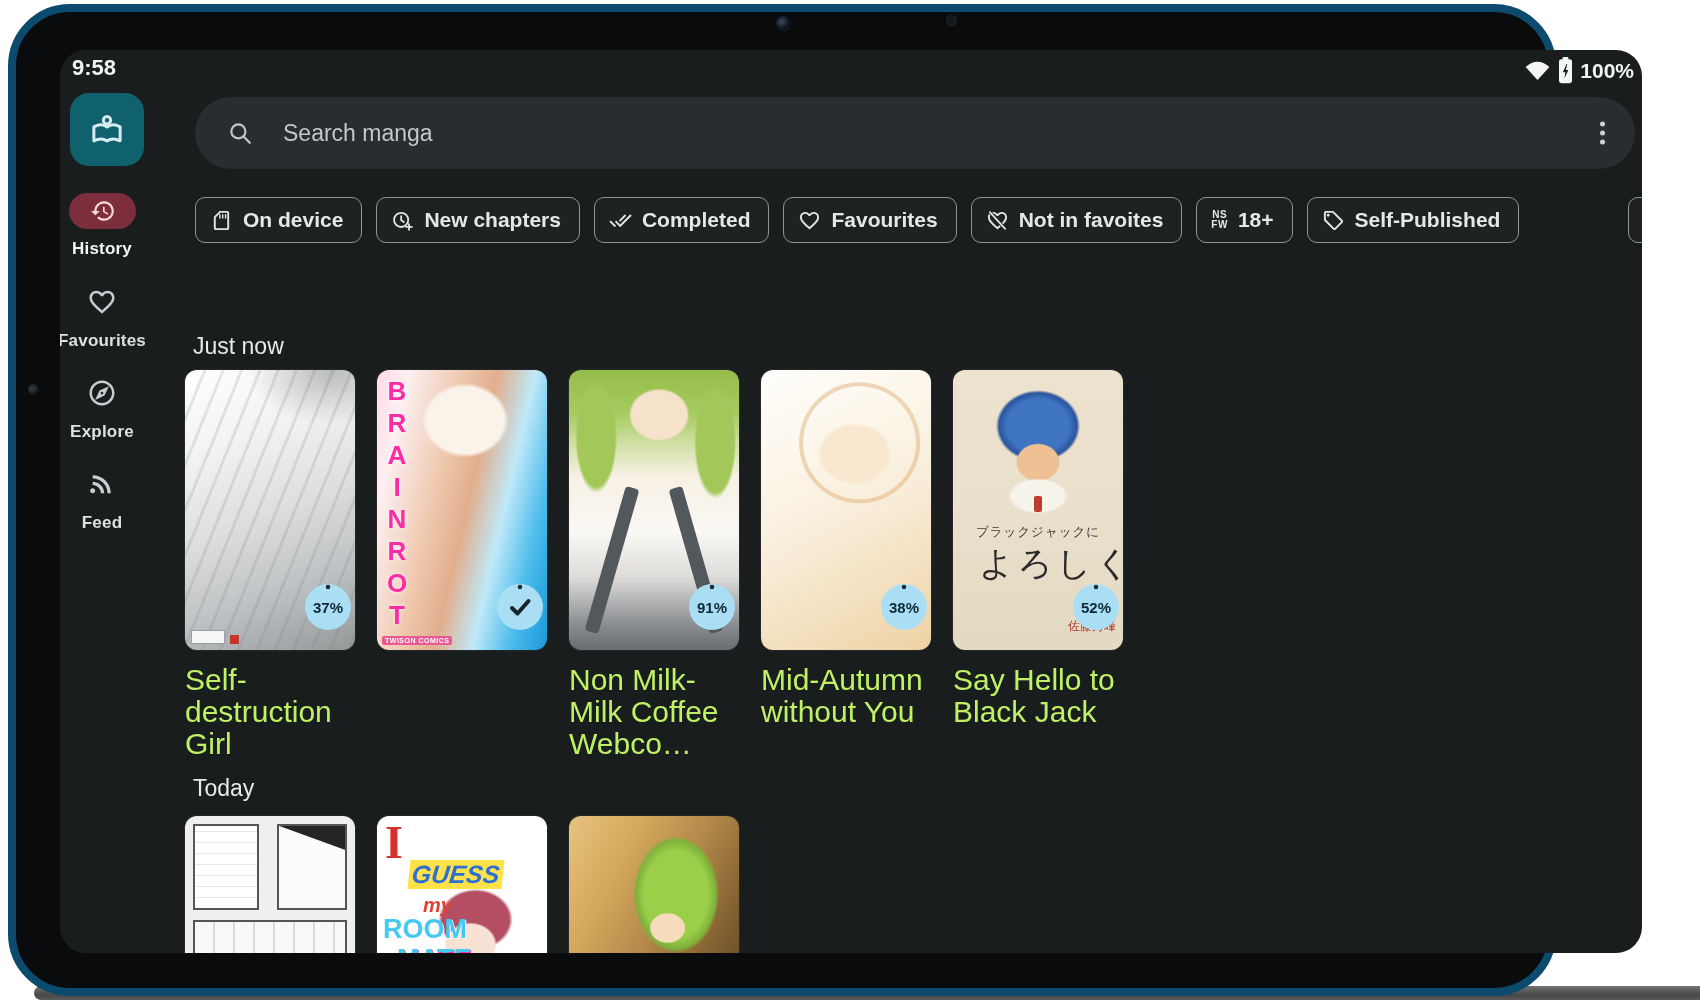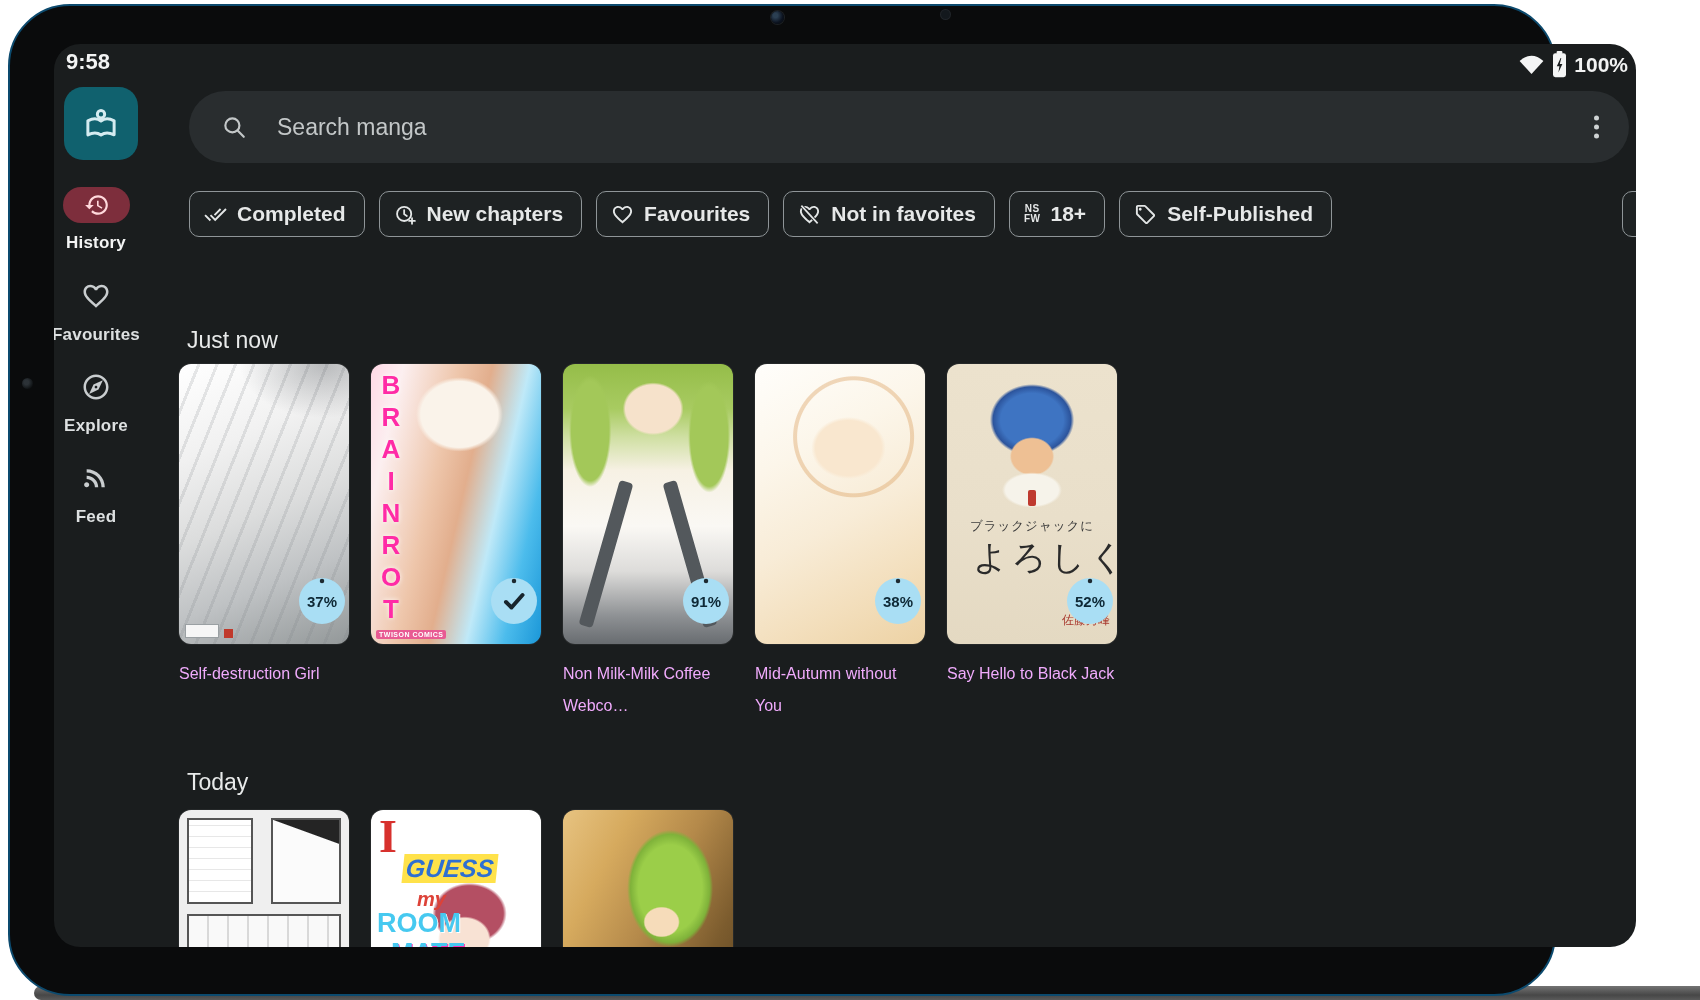--- a/index.html
+++ b/index.html
@@ -6,21 +6,21 @@
   html,body { width:1700px; height:1000px; overflow:hidden; background:#ffffff;
               font-family:"Liberation Sans","DejaVu Sans",sans-serif; }
 
   
   .surface-line { position:absolute; left:34px; top:986px; width:1666px; height:14px;
                   background:linear-gradient(180deg,#737373,#474747 65%,#5a5a5a);
                   border-radius:8px 0 0 8px; z-index:0; }
 
   
   .tablet { position:absolute; left:8px; top:4px; width:1548px; height:992px;
-            background:#0a0b0c; border:2px solid #0c4a6e; border-radius:62px; z-index:1; }
+            background:#0a0b0c; border:8px solid #0c4a6e; border-radius:62px; z-index:1; }
   .cam { position:absolute; border-radius:50%; }
   .cam-top-1 { left:761px; top:5px; width:13px; height:13px;
                background:radial-gradient(circle at 35% 35%, #2b3f52 0 18%, #0c1320 60%, #05080c 100%);
                box-shadow:0 0 0 1px #1d2124; }
   .cam-top-2 { left:931px; top:4px; width:9px; height:9px; background:#13181d; box-shadow:0 0 0 1px #21252a; }
   .cam-left  { left:12px; top:372px; width:11px; height:11px;
                background:radial-gradient(circle at 40% 40%, #2c3237 0 25%, #101315 70%, #07090a 100%); }
 
   
   .screen { position:absolute; left:44px; top:38px; width:1582px; height:903px;
@@ -66,21 +66,21 @@
 
   
   .sec-header { position:absolute; left:133px; font-size:23px; font-weight:500; color:#e8eaea; }
   .h-justnow { top:283px; } .h-today { top:725px; }
 
   .cards { position:absolute; left:125px; display:flex; gap:22px; }
   .row-1 { top:320px; } .row-2 { top:766px; }
   .card { width:170px; cursor:pointer; }
   .cover { position:relative; width:170px; height:280px; border-radius:12px; overflow:hidden;
            box-shadow:0 0 0 1px rgba(255,255,255,.05); }
-  .title { margin-top:14px; font-size:16px; line-height:32px; color:#f0abfc; }
+  .title { margin-top:14px; font-size:30px; line-height:32px; color:#bef264; }
 
   
   .badge { position:absolute; right:4px; bottom:20px; width:46px; height:46px; border-radius:50%;
            background:#a9def4; display:flex; align-items:center; justify-content:center; }
   .badge-txt { font-size:15px; font-weight:700; color:#0e2835; }
   .ring { position:absolute; inset:0; }
   .ring circle { fill:none; stroke:#1d2a31; stroke-width:4.5; stroke-linecap:round;
                  stroke-dasharray:0 999; transform:rotate(-90deg); transform-origin:23px 23px; }
   .check-path { fill:none; stroke:#17242c; stroke-width:4; stroke-linecap:round; stroke-linejoin:round; }
 
@@ -238,34 +238,42 @@
           <i></i>
           <i></i>
           <i></i>
         </span>
     </div>
 
     <div class="chips">
       <div class="chip">
         <span class="chip-ic">
           <svg width="23" height="23" viewBox="0 0 24 24" fill="#e3e6e6">
-              <path d="M18 7l-1.41-1.41-6.34 6.34 1.41 1.41L18 7zm4.24-1.41L11.66 16.17 7.48 12l-1.41 1.41L11.66 19l12-12-1.42-1.41zM.41 13.41L6 19l1.41-1.41L1.83 12 .41 13.41z"></path>
+              <path d="M18 2h-8L4 8v12c0 1.1.9 2 2 2h12c1.1 0 2-.9 2-2V4c0-1.1-.9-2-2-2zm0 18H6V8.83L10.83 4H18v16zM9.5 5.5h1.5V10H9.5zm3 0H14V10h-1.5zm3 0H17V10h-1.5z"></path>
             </svg>
         </span>
-        <span class="chip-label">Completed</span>
+        <span class="chip-label">On device</span>
       </div>
       <div class="chip">
         <span class="chip-ic">
           <svg width="23" height="23" viewBox="0 0 24 24" fill="none" stroke="#e3e6e6" stroke-width="1.9" stroke-linecap="round">
             <circle cx="10.6" cy="11.4" r="7.4"></circle>
               <path d="M10.6 7.4 V11.6 L13.4 13.6"></path>
               <path d="M18.8 15.7 v6 M15.8 18.7 h6"></path>
           </svg>
         </span>
         <span class="chip-label">New chapters</span>
+      </div>
+      <div class="chip">
+        <span class="chip-ic">
+          <svg width="23" height="23" viewBox="0 0 24 24" fill="#e3e6e6">
+              <path d="M18 7l-1.41-1.41-6.34 6.34 1.41 1.41L18 7zm4.24-1.41L11.66 16.17 7.48 12l-1.41 1.41L11.66 19l12-12-1.42-1.41zM.41 13.41L6 19l1.41-1.41L1.83 12 .41 13.41z"></path>
+            </svg>
+        </span>
+        <span class="chip-label">Completed</span>
       </div>
       <div class="chip">
         <span class="chip-ic">
           <svg width="23" height="23" viewBox="0 0 24 24" fill="#e3e6e6">
               <path d="M16.5 3c-1.74 0-3.41.81-4.5 2.09C10.91 3.81 9.24 3 7.5 3 4.42 3 2 5.42 2 8.5c0 3.78 3.4 6.86 8.55 11.54L12 21.35l1.45-1.32C18.6 15.36 22 12.28 22 8.5 22 5.42 19.58 3 16.5 3zm-4.4 15.55l-.1.1-.1-.1C7.14 14.24 4 11.39 4 8.5 4 6.5 5.5 5 7.5 5c1.54 0 3.04.99 3.57 2.36h1.87C13.46 5.99 14.96 5 16.5 5c2 0 3.5 1.5 3.5 3.5 0 2.89-3.14 5.74-7.9 10.05z"></path>
             </svg>
         </span>
         <span class="chip-label">Favourites</span>
       </div>
       <div class="chip">

